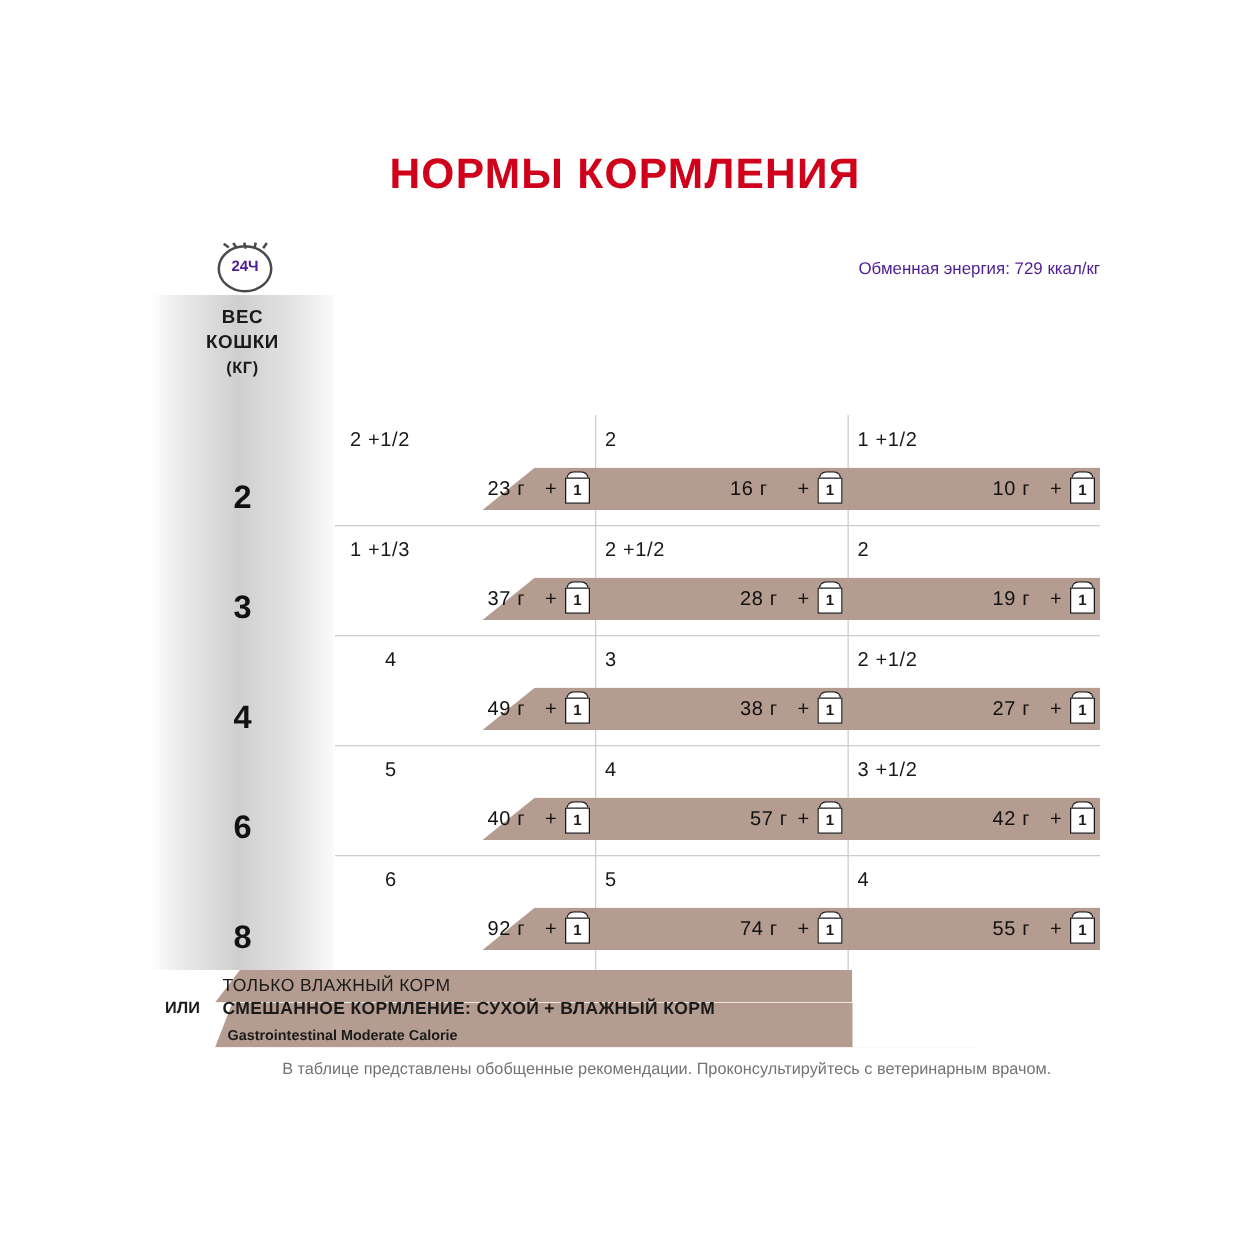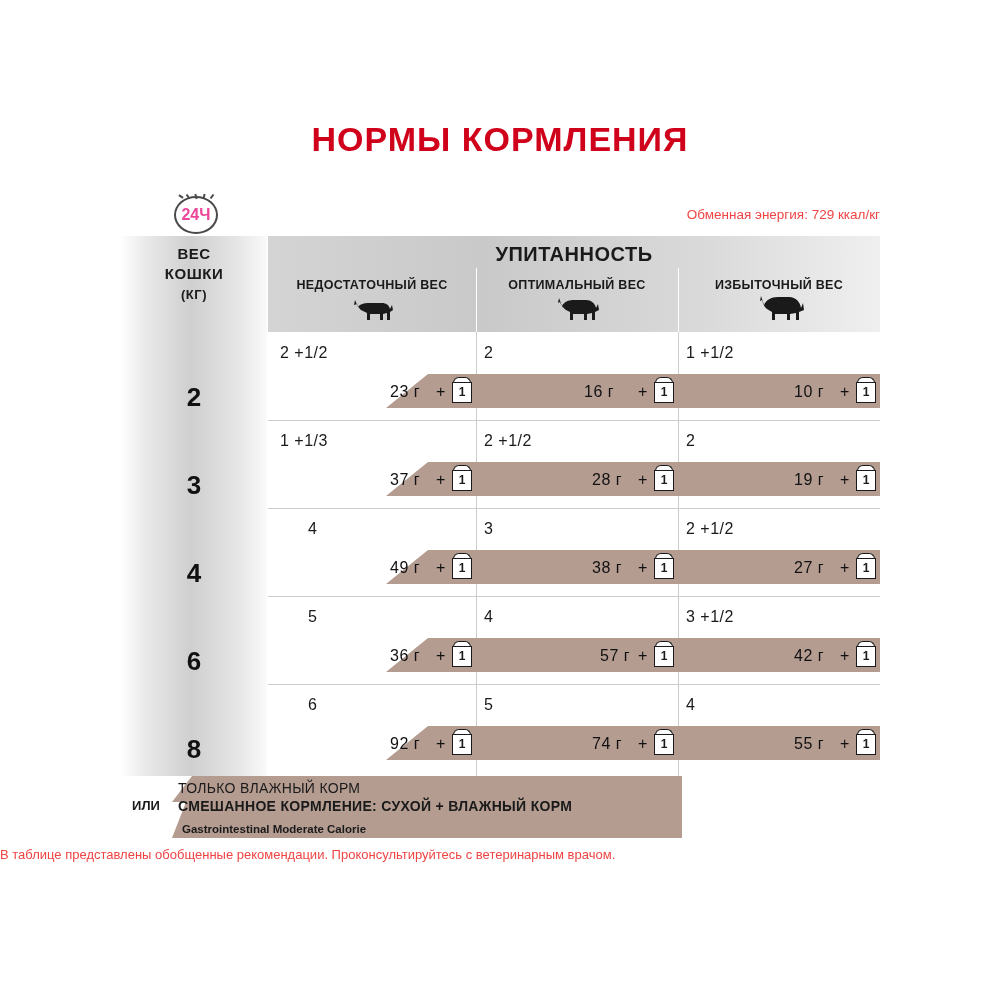--- a/index.html
+++ b/index.html
@@ -33,40 +33,40 @@
     position: absolute;
     left: 6px; top: 4px;
     width: 44px; height: 38px;
     border: 2px solid #4a4a4a;
     border-radius: 50%;
   }
   .badge .label {
     position: absolute;
     left: 0; top: 14px; width: 56px;
     text-align: center;
-    font-size: 16px;
-    font-weight: bold;
-    color: #ec4899;
+    font-size: 12px;
+    font-weight: bold;
+    color: #4c1d95;
   }
   .badge .ticks {
     position: absolute; left: 6px; top: 0px; width: 44px; height: 14px;
   }
   .badge .ticks i {
     position: absolute;
     width: 2px; height: 5px;
     background: #4a4a4a;
     top: 2px;
   }
 
   
   .energy {
     position: absolute;
     right: 120px; top: 207px;
     font-size: 13.5px;
-    color: #ef4444;
+    color: #4c1d95;
   }
 
   
   .table {
     position: absolute;
     left: 120px; top: 236px;
     width: 760px; height: 445px;
   }
 
   
@@ -242,23 +242,23 @@
   }
   .legend .waterbox {
     position: absolute;
     left: 562px; top: 0; width: 198px; height: 62px;
     background: #ffffff;
   }
 
   .footnote {
     position: absolute;
     left: 0; top: 847px; width: 841px;
-    text-align: left;
+    text-align: right;
     font-size: 13px;
-    color: #ef4444;
+    color: #737373;
   }
 </style>
 </head>
 <body>
 
 <div class="page">
 
   <div class="title">НОРМЫ КОРМЛЕНИЯ</div>
 
   <div class="badge">
@@ -283,40 +283,20 @@
         <span>КОШКИ</span><br>
         <span class="kg">(КГ)</span>
       </div>
       <div class="wcell" style="top:146px;">2</div>
       <div class="wcell" style="top:234px;">3</div>
       <div class="wcell" style="top:322px;">4</div>
       <div class="wcell" style="top:410px;">6</div>
       <div class="wcell" style="top:498px;">8</div>
     </div>
 
-    <div class="header">
-      <div class="uptitle">УПИТАННОСТЬ</div>
-
-      <div class="colhead" style="left:0px;   width:208px;">НЕДОСТАТОЧНЫЙ ВЕС</div>
-      <div class="colhead" style="left:208px; width:202px;">ОПТИМАЛЬНЫЙ ВЕС</div>
-      <div class="colhead" style="left:410px; width:202px;">ИЗБЫТОЧНЫЙ ВЕС</div>
-
-      <div class="colsep" style="left:208px; top:32px; height:64px;"></div>
-      <div class="colsep" style="left:410px; top:32px; height:64px;"></div>
-
-      <svg class="cat" style="left:84px; top:62px;" width="42" height="24" viewBox="0 0 42 24">
-        <path fill="#1a1a1a" d="M3 2 L6 9 C8 6 12 5 17 5 L30 5 C34 5 37 7 38 11 L40 7 L41 12 L38 14 L38 22 L35 22 L35 15 L31 16 L31 22 L28 22 L28 16 L18 16 L18 22 L15 22 L15 15 L11 13 C8 12 6 9 5 6 L2 7 Z"></path>
-      </svg>
-      <svg class="cat" style="left:288px; top:60px;" width="44" height="26" viewBox="0 0 44 26">
-        <path fill="#1a1a1a" d="M3 2 L6 10 C8 6 12 4 18 4 L30 4 C35 4 39 7 40 12 L42 8 L43 14 L39 16 L39 24 L36 24 L36 17 L31 18 L31 24 L28 24 L28 18 L17 18 L17 24 L14 24 L14 16 L10 14 C7 12 5 9 4 6 L2 7 Z"></path>
-      </svg>
-      <svg class="cat" style="left:490px; top:58px;" width="46" height="28" viewBox="0 0 46 28">
-        <path fill="#1a1a1a" d="M3 2 L6 11 C8 6 13 3 20 3 L31 3 C38 3 42 8 43 14 L45 9 L46 16 L41 18 L41 26 L38 26 L38 19 L32 20 L32 26 L29 26 L29 20 L17 20 L17 26 L14 26 L14 18 L9 15 C6 13 5 9 4 6 L2 7 Z"></path>
-      </svg>
-    </div>
 
     <div class="rows">
 
       <div class="vsep" style="left:208px;"></div>
       <div class="vsep" style="left:410px;"></div>
 
       <div class="rowline" style="top:88px;"></div>
       <div class="rowline" style="top:176px;"></div>
       <div class="rowline" style="top:264px;"></div>
       <div class="rowline" style="top:352px;"></div>
@@ -406,21 +386,21 @@
         <div class="top"></div>
           <div class="body"></div>
         <div class="num">1</div>
       </div>
 
       <div class="band a" style="left:118px; top:306px; width:494px;"></div>
       <div class="dry" style="left:40px;  top:276px;">5</div>
       <div class="dry" style="left:216px; top:276px;">4</div>
       <div class="dry" style="left:418px; top:276px;">3 +1/2</div>
 
-      <div class="wet" style="left:122px; top:315px;">36 г</div>
+      <div class="wet" style="left:122px; top:315px;">40 г</div>
       <div class="plus" style="left:168px; top:315px;">+</div>
       <div class="pouch" style="left:184px; top:309px;">
         <div class="top"></div>
           <div class="body"></div>
         <div class="num">1</div>
       </div>
 
       <div class="wet" style="left:332px; top:315px;">57 г</div>
       <div class="plus" style="left:370px; top:315px;">+</div>
       <div class="pouch" style="left:386px; top:309px;">

